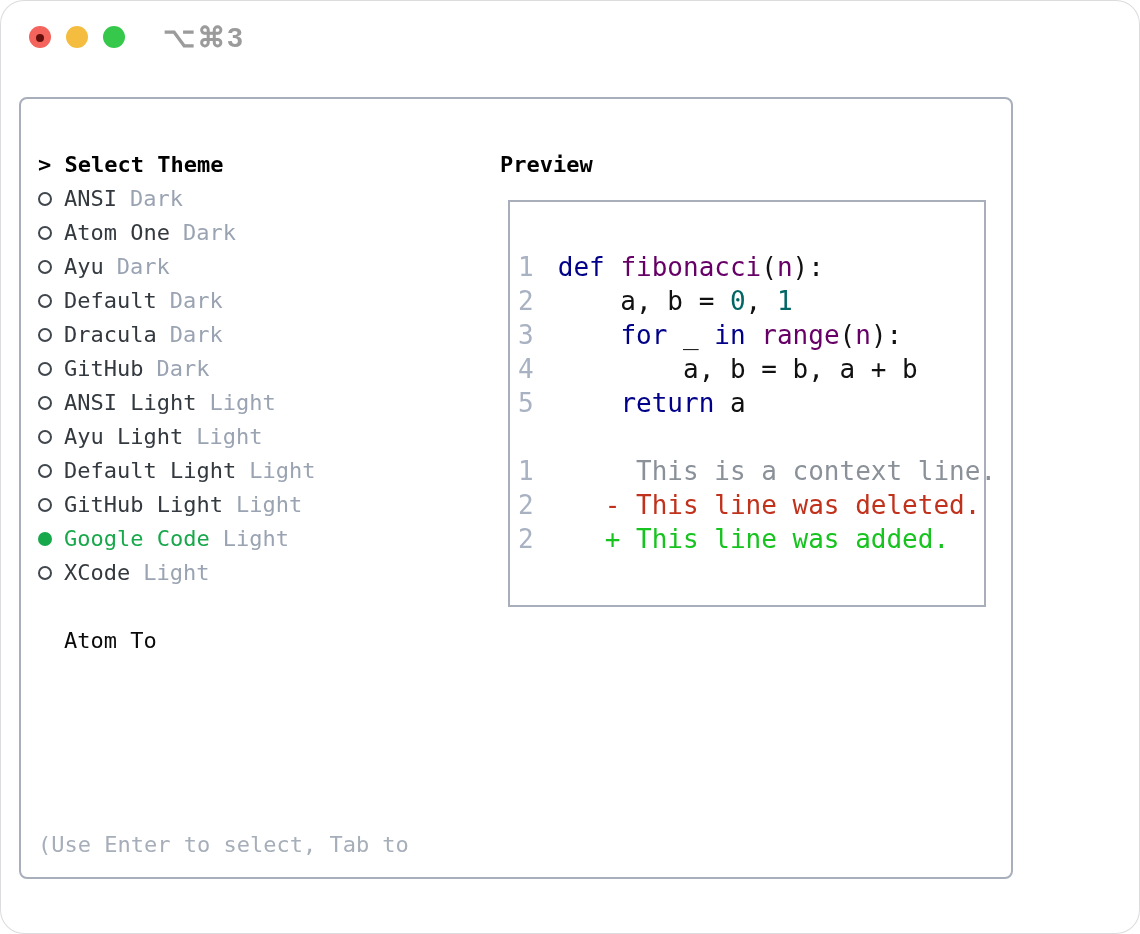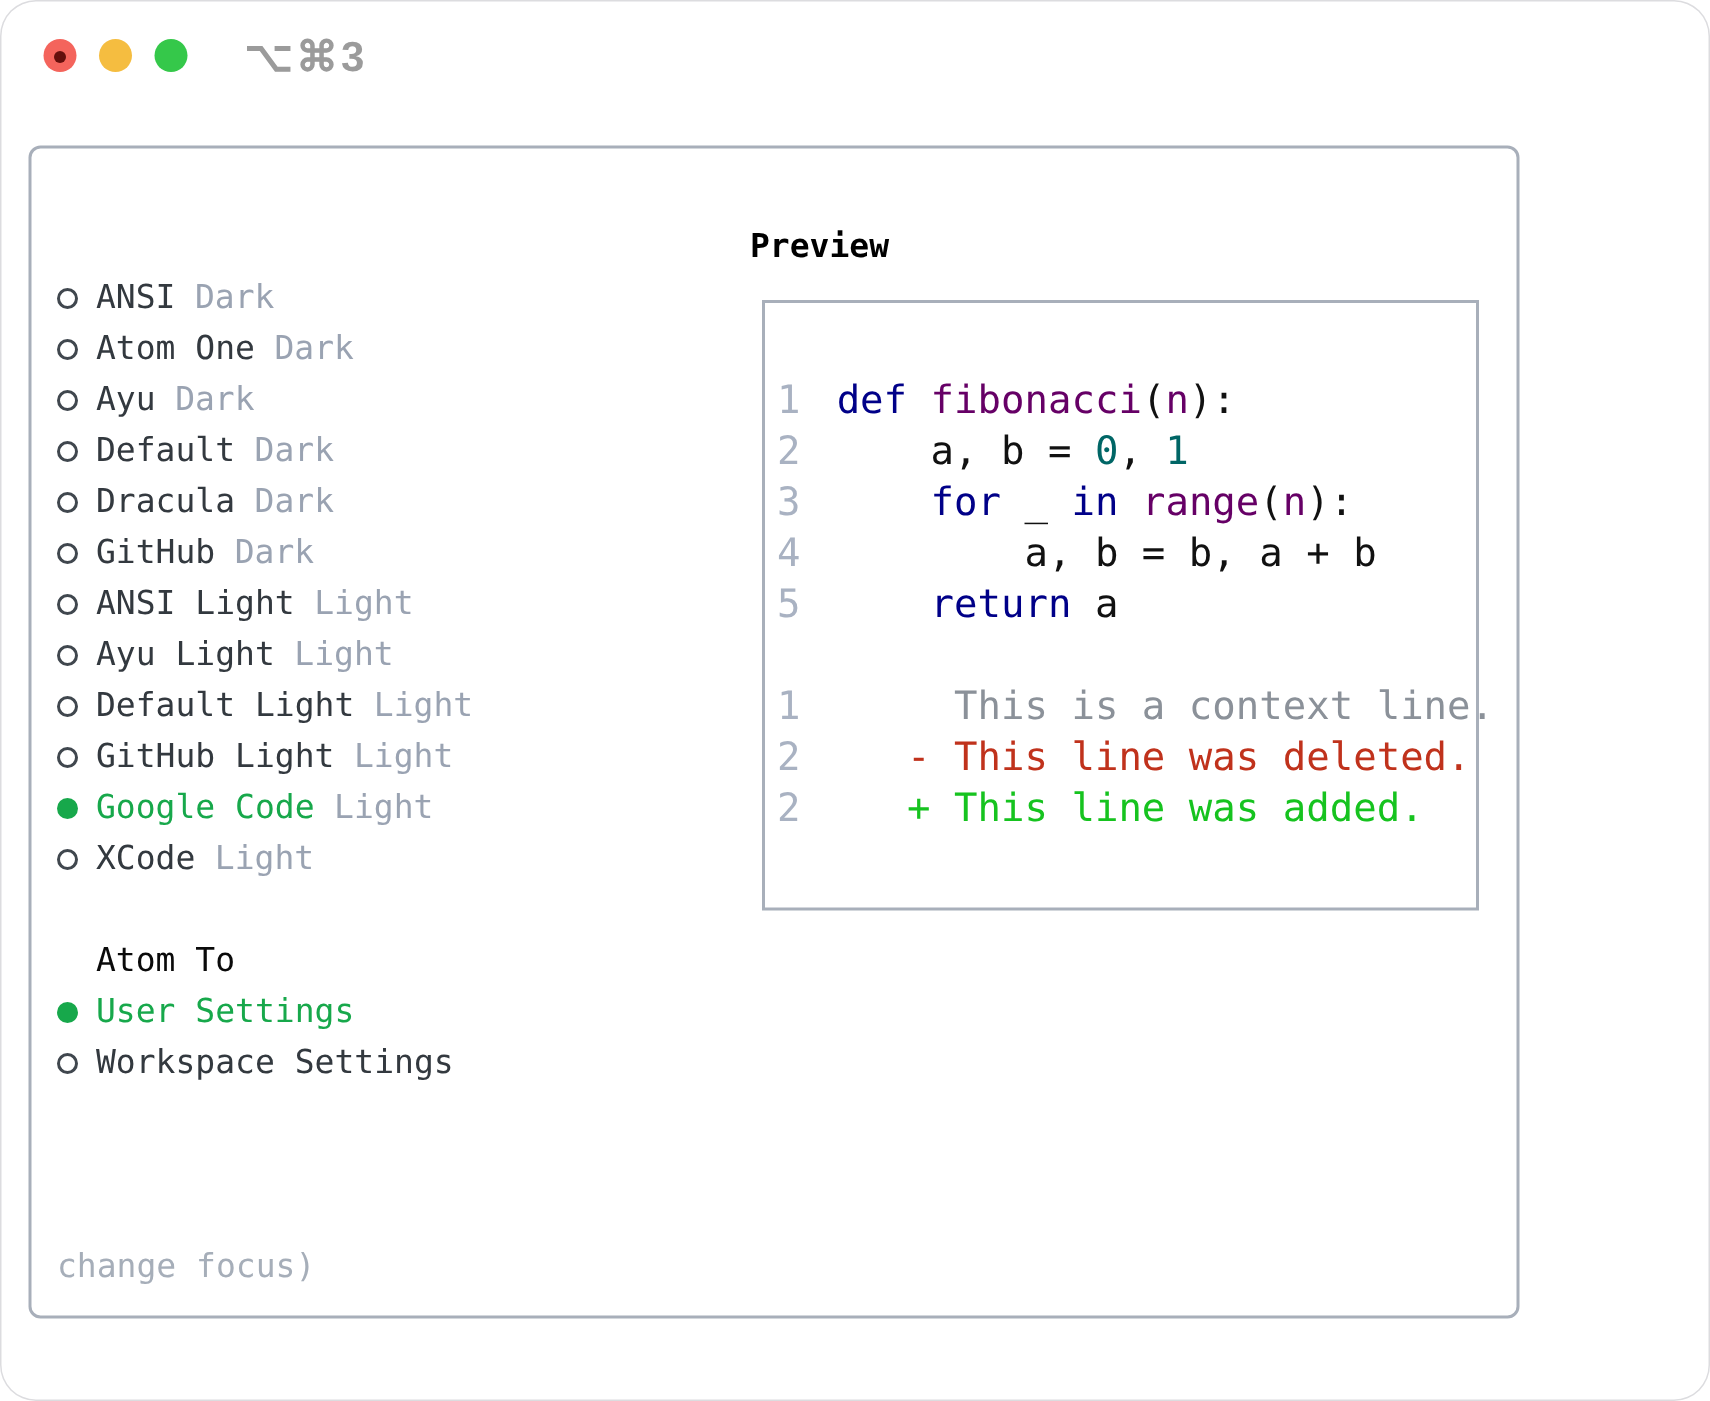--- a/index.html
+++ b/index.html
@@ -58,28 +58,29 @@
     <span class="tl tl-red">
         <span class="dot"></span>
       </span>
     <span class="tl tl-yellow"></span>
     <span class="tl tl-green"></span>
     <span class="win-title">⌥⌘3</span>
   </div>
 
   <div class="panel"></div>
 
+  <div class="abs mono" style="left:38px;top:148px;"><span class="hdr">&gt;</span><span> </span><span class="hdr">Select Theme</span></div>
 
   <div class="abs mono" style="left:38px;top:182px;" id="theme-list"><div class="row"><span class="mark"></span><span class="name">ANSI</span><span class="tag">Dark</span></div><div class="row"><span class="mark"></span><span class="name">Atom One</span><span class="tag">Dark</span></div><div class="row"><span class="mark"></span><span class="name">Ayu</span><span class="tag">Dark</span></div><div class="row"><span class="mark"></span><span class="name">Default</span><span class="tag">Dark</span></div><div class="row"><span class="mark"></span><span class="name">Dracula</span><span class="tag">Dark</span></div><div class="row"><span class="mark"></span><span class="name">GitHub</span><span class="tag">Dark</span></div><div class="row"><span class="mark"></span><span class="name">ANSI Light</span><span class="tag">Light</span></div><div class="row"><span class="mark"></span><span class="name">Ayu Light</span><span class="tag">Light</span></div><div class="row"><span class="mark"></span><span class="name">Default Light</span><span class="tag">Light</span></div><div class="row"><span class="mark"></span><span class="name">GitHub Light</span><span class="tag">Light</span></div><div class="row"><span class="mark sel"></span><span class="name sel">Google Code</span><span class="tag">Light</span></div><div class="row"><span class="mark"></span><span class="name">XCode</span><span class="tag">Light</span></div></div>
 
   <div class="abs mono" style="left:64px;top:624px;color:#0a0a0a;">Atom To</div>
 
-  <div class="abs mono" style="left:38px;top:658px;" id="apply-list"><div class="row"><span class="mark sel"></span><span class="name sel">User Settings</span></div><div class="row"><span class="mark"></span><span class="name">Workspace Settings</span></div></div>
 
   <div class="abs mono help" style="left:38px;top:760px;">
+    <div>(Use Enter to select, Tab to</div>
     <div>change focus)</div>
   </div>
 
   <div class="abs mono hdr" style="left:500px;top:148px;">Preview</div>
 
   <div class="preview-box">
     <div class="code" id="preview-code"><div class="code-row"><span class="ln">1</span><span class="kwd">def </span><span class="typ">fibonacci</span><span class="pln">(</span><span class="typ">n</span><span class="pln">):</span></div><div class="code-row"><span class="ln">2</span><span class="pln">    a, b = </span><span class="lit">0</span><span class="pln">, </span><span class="lit">1</span></div><div class="code-row"><span class="ln">3</span><span class="pln">    </span><span class="kwd">for</span><span class="pln"> _ </span><span class="kwd">in</span><span class="pln"> </span><span class="typ">range</span><span class="pln">(</span><span class="typ">n</span><span class="pln">):</span></div><div class="code-row"><span class="ln">4</span><span class="pln">        a, b = b, a + b</span></div><div class="code-row"><span class="ln">5</span><span class="pln">    </span><span class="kwd">return</span><span class="pln"> a</span></div><div class="code-row"><span class="ln"></span></div><div class="code-row"><span class="ln">1</span><span class="ctx">     This is a context line.</span></div><div class="code-row"><span class="ln">2</span><span class="del">   - This line was deleted.</span></div><div class="code-row"><span class="ln">2</span><span class="add">   + This line was added.</span></div></div>
   </div>
 
 </div>

